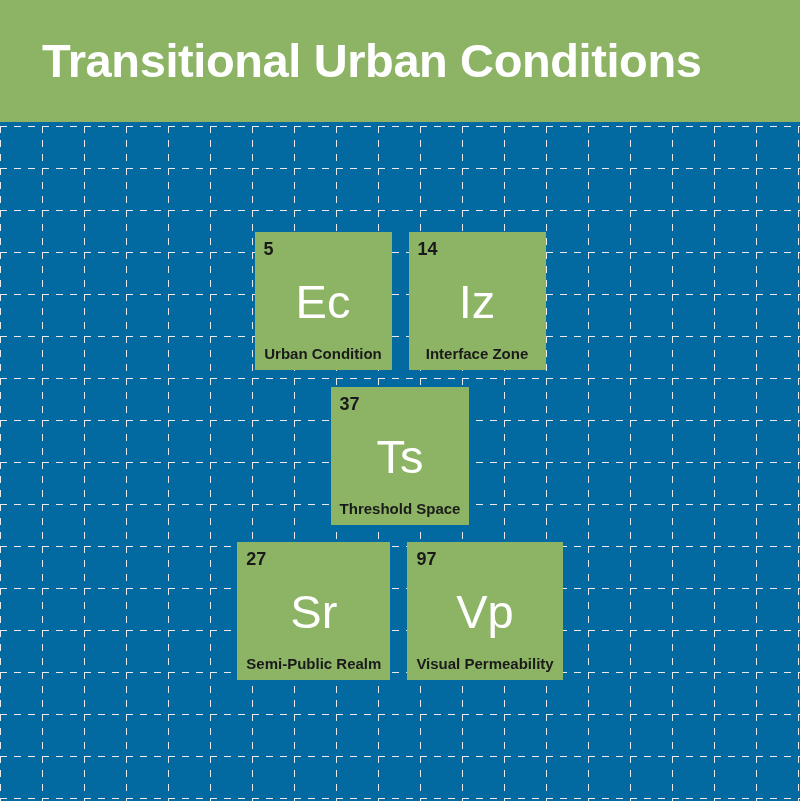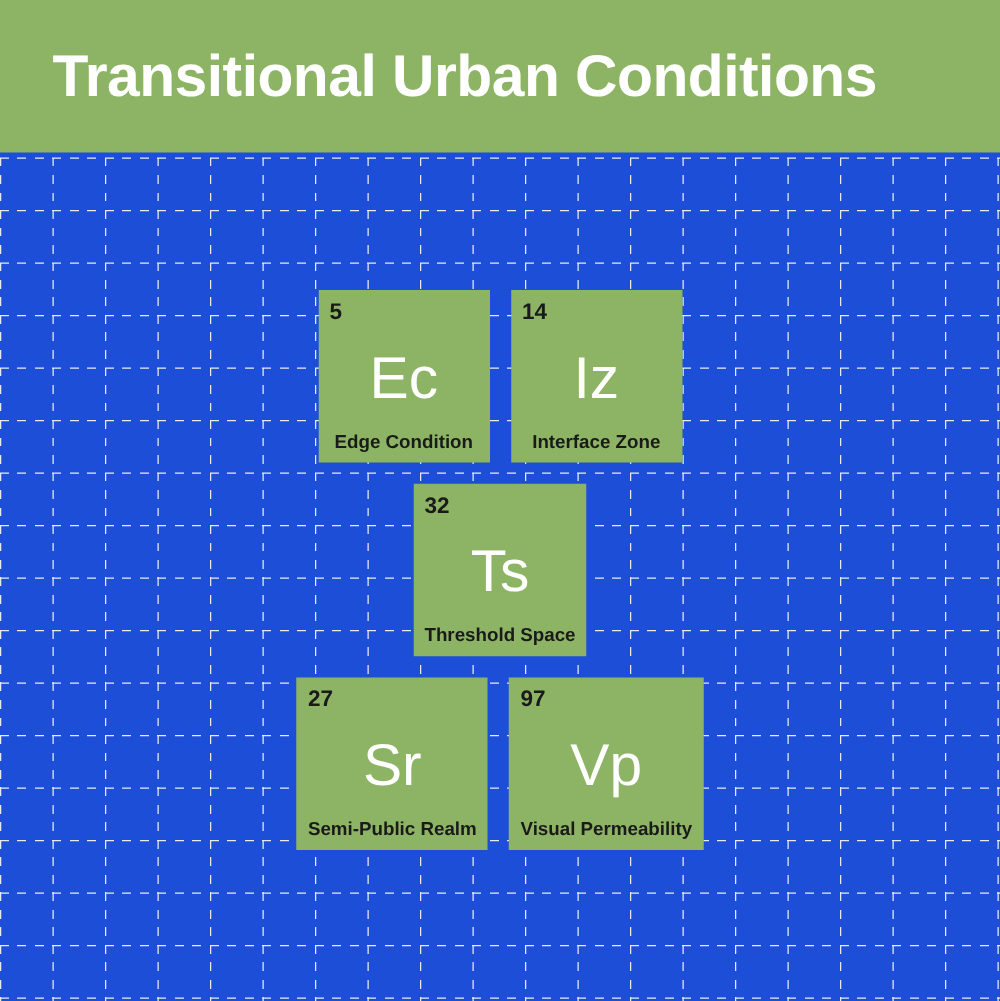--- a/index.html
+++ b/index.html
@@ -12,21 +12,21 @@
     overflow: hidden;
     background: #ffffff;
     font-family: "Liberation Sans", sans-serif;
     -webkit-font-smoothing: antialiased;
   }
 
   #page {
     position: relative;
     width: 800px;
     height: 801px;
-    background-color: #1d4ed8;
+    background-color: #0369a1;
     overflow: hidden;
   }
 
   
   .gl {
     position: absolute;
     pointer-events: none;
   }
   .gl-h {
     left: 0;
@@ -183,32 +183,32 @@
   <div id="header-band">
     <div id="header-title">Transitional Urban Conditions</div>
   </div>
 
   <div id="tile-grid">
 
     <div class="tile-row">
       <div class="tile">
         <div class="tile-number">5</div>
         <div class="tile-symbol">Ec</div>
-        <div class="tile-name">Edge Condition</div>
+        <div class="tile-name">Urban Condition</div>
       </div>
       <div class="tile">
         <div class="tile-number">14</div>
         <div class="tile-symbol">Iz</div>
         <div class="tile-name">Interface Zone</div>
       </div>
     </div>
 
     <div class="tile-row">
       <div class="tile">
-        <div class="tile-number">32</div>
+        <div class="tile-number">37</div>
         <div class="tile-symbol">Ts</div>
         <div class="tile-name">Threshold Space</div>
       </div>
     </div>
 
     <div class="tile-row">
       <div class="tile">
         <div class="tile-number">27</div>
         <div class="tile-symbol">Sr</div>
         <div class="tile-name">Semi-Public Realm</div>

